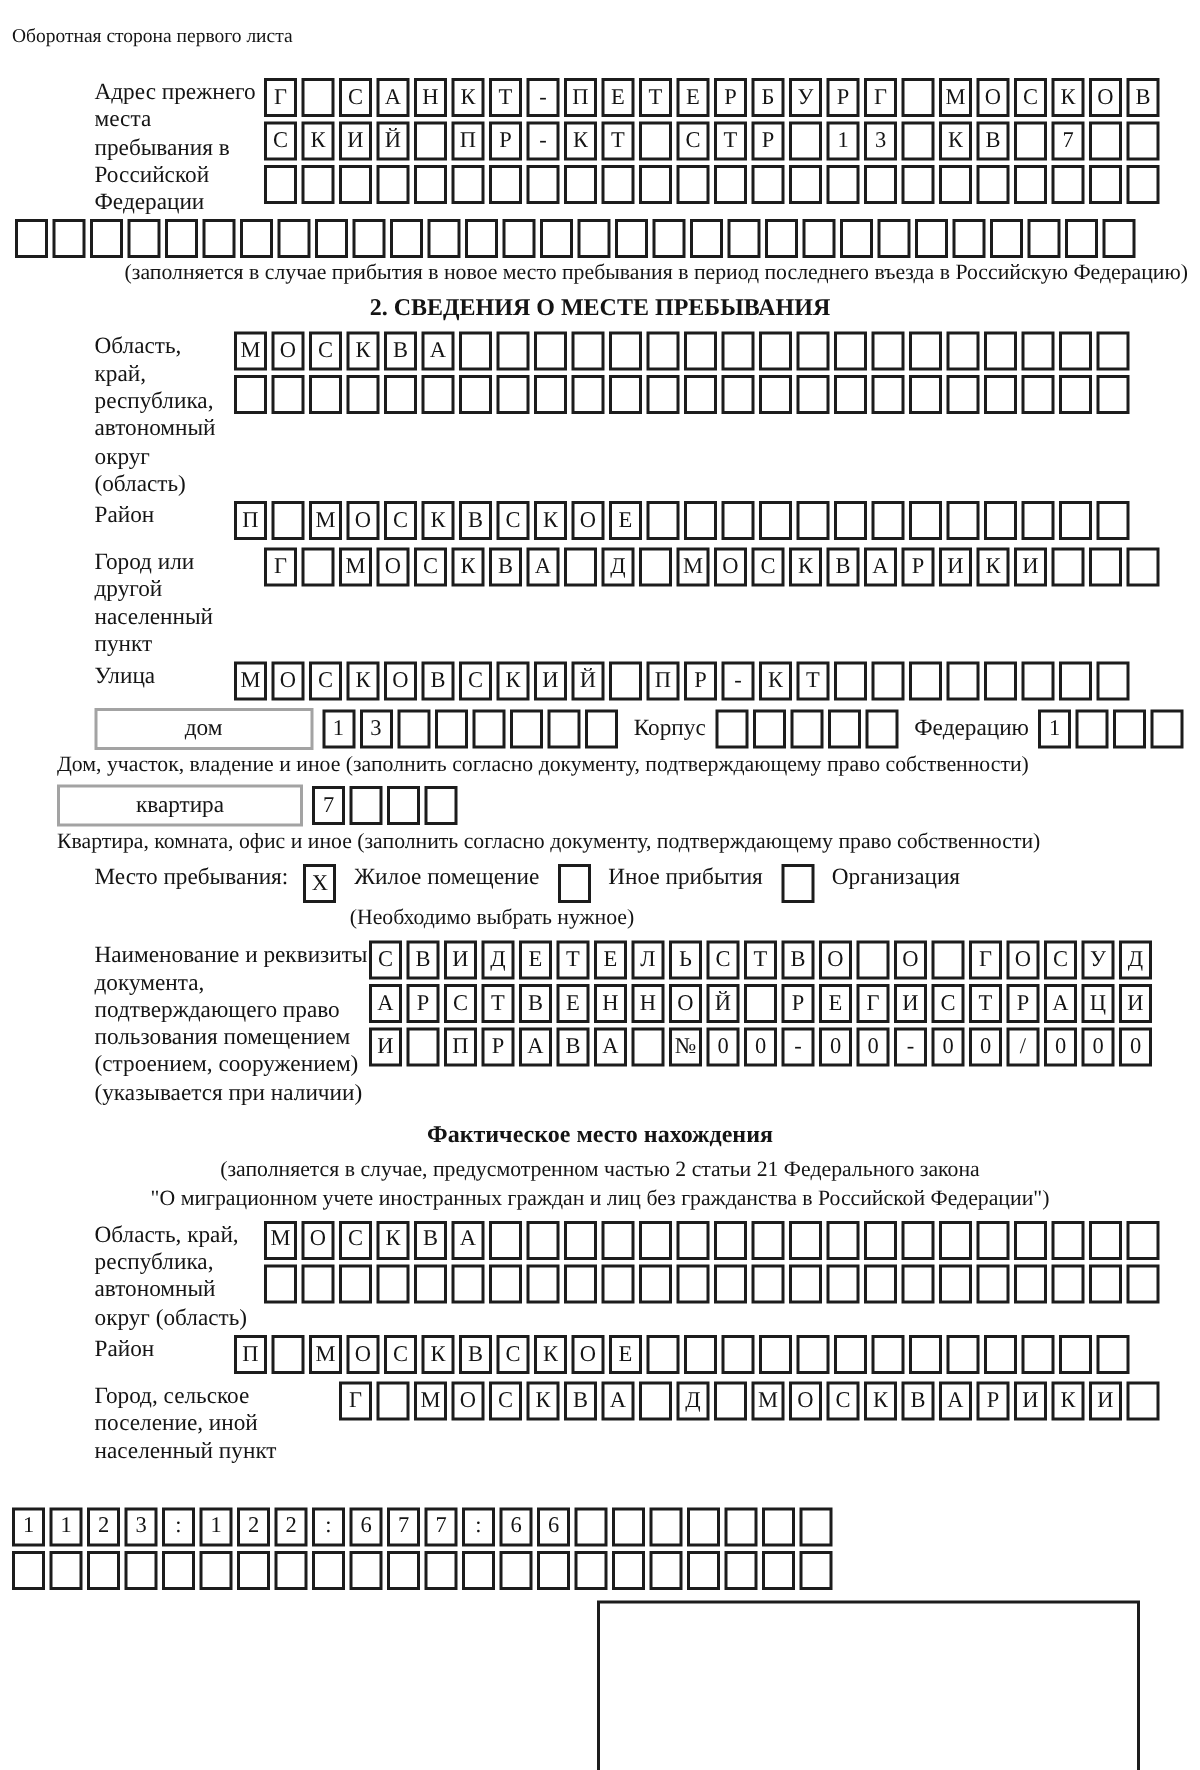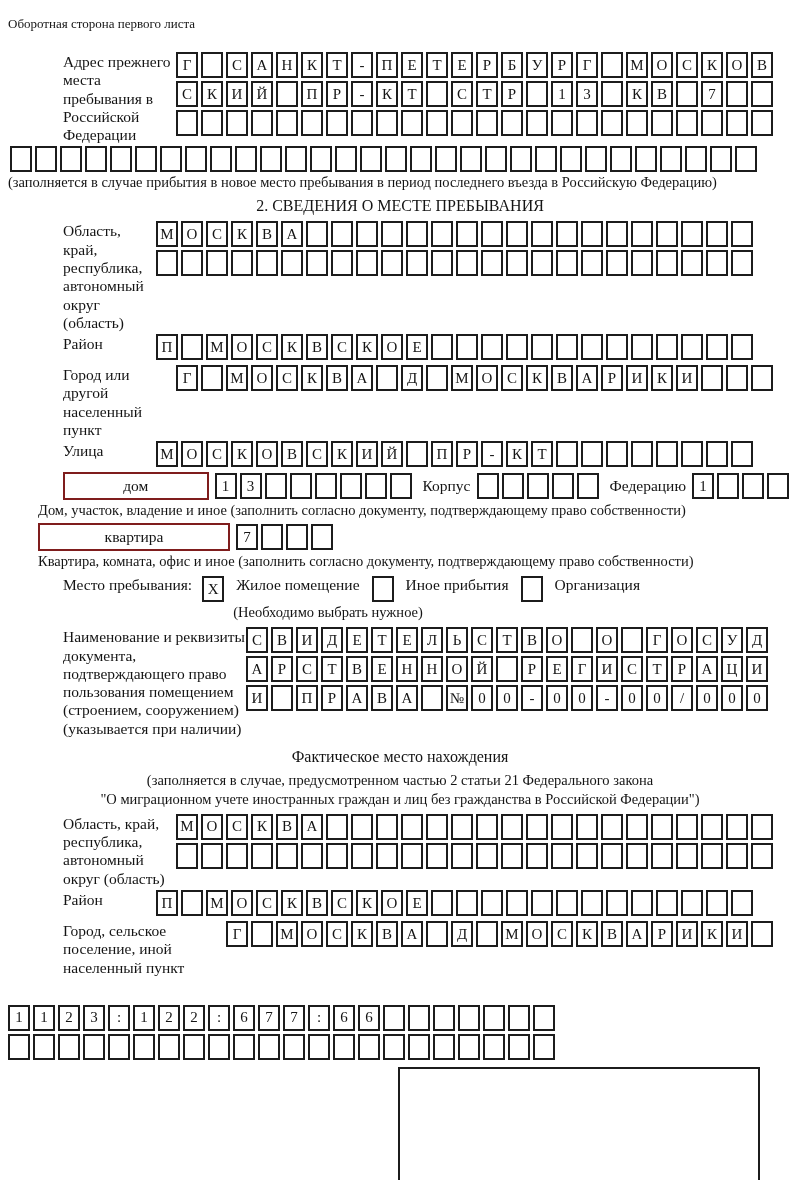--- a/index.html
+++ b/index.html
@@ -24,25 +24,25 @@
   .flabel.doc{flex:0 0 238px}
   .fcells{display:flex;flex-direction:column}
   .cellrow{display:flex;margin-bottom:3px}
   .cell{
     flex:0 0 22px;width:22px;height:26px;margin-right:3px;
     border:2px solid #1c1c1c;
     display:flex;align-items:center;justify-content:center;
     font-size:15px;line-height:1;
   }
   .fullrow{padding-left:2px;margin-bottom:2px}
-  .caption{font-size:14.5px;text-align:left;margin-bottom:4px}
+  .caption{font-size:14.5px;text-align:right;margin-bottom:4px}
   .caption.left{text-align:left;padding-left:30px;margin:2px 0 4px 0}
-  .sec-title{font-size:16px;font-weight:normal;text-align:center;margin:6px 0 6px 0}
+  .sec-title{font-size:16px;font-weight:bold;text-align:center;margin:6px 0 6px 0}
   .wbox{
-    height:28px;border:2px solid #7f1d1d;margin-right:6px;
+    height:28px;border:2px solid #a3a3a3;margin-right:6px;
     display:flex;align-items:center;justify-content:center;font-size:15.5px;
   }
   .house-row,.apt-row{display:flex;align-items:center;margin:2px 0 2px 0}
   .house-row{padding-left:55px}
   .apt-row{padding-left:30px}
   .inline-label{font-size:15.5px;margin:0 6px 1px 8px;white-space:nowrap}
   .stay-row{display:flex;align-items:flex-start;padding-left:55px;margin:6px 0 2px 0}
   .stay-row .stay-label{font-size:15.5px;margin-right:10px}
   .cbox{
     flex:0 0 22px;width:22px;height:26px;border:2px solid #1c1c1c;
@@ -358,21 +358,21 @@
   <div class="cellrow" style="margin-bottom:0">
       <span class="cell">1</span>
       <span class="cell"></span>
       <span class="cell"></span>
       <span class="cell"></span>
     </div>
 </div>
 <div class="caption left">Дом, участок, владение и иное (заполнить согласно документу, подтверждающему право собственности)</div>
 
 <div class="apt-row">
-  <div class="wbox" style="width:192px">квартира</div>
+  <div class="wbox" style="width:164px">квартира</div>
   <div class="cellrow" style="margin-bottom:0">
       <span class="cell">7</span>
       <span class="cell"></span>
       <span class="cell"></span>
       <span class="cell"></span>
     </div>
 </div>
 <div class="caption left">Квартира, комната, офис и иное (заполнить согласно документу, подтверждающему право собственности)</div>
 
 <div class="stay-row">

